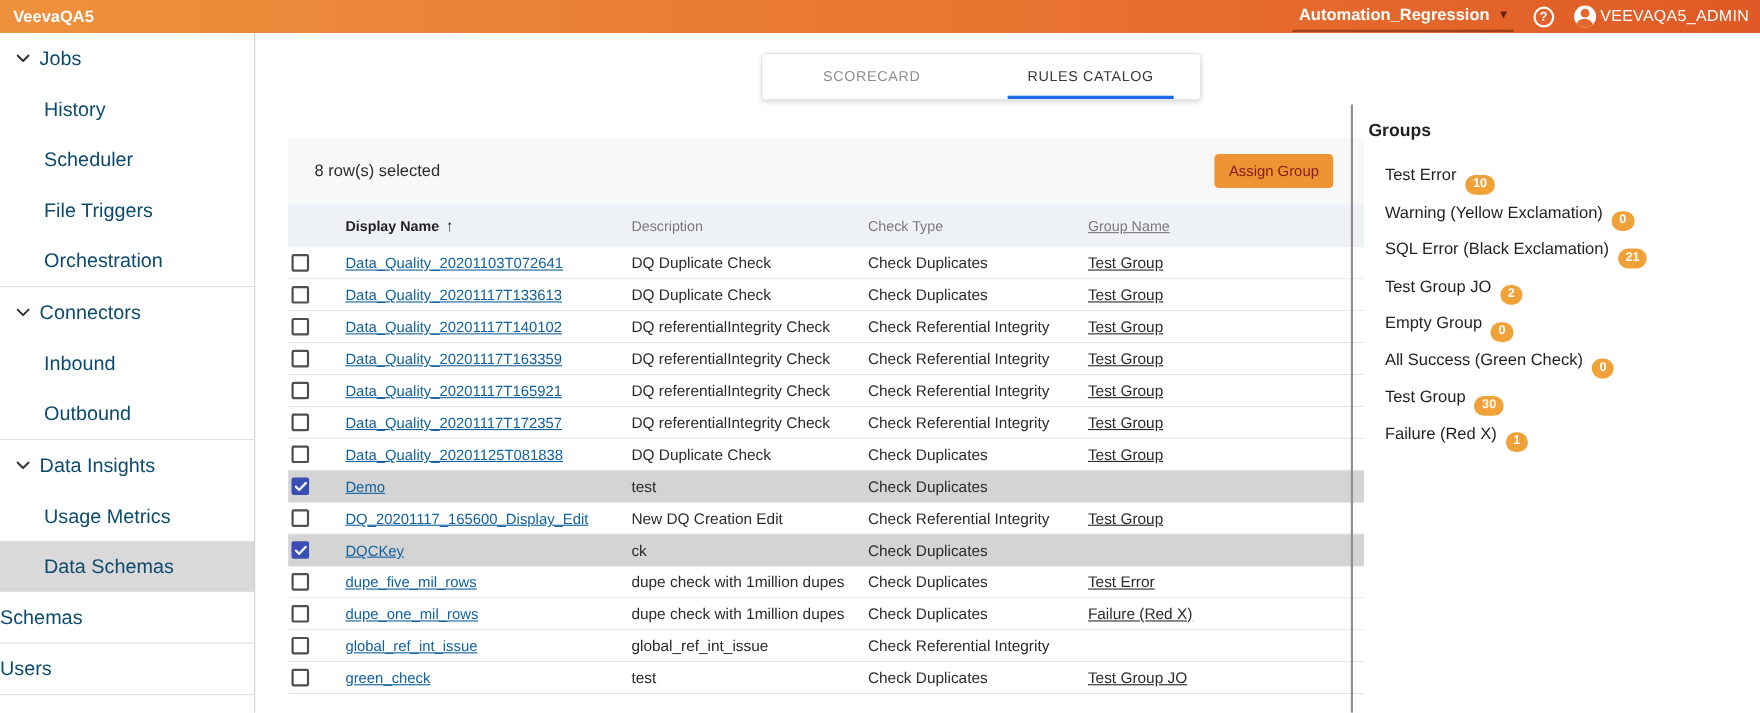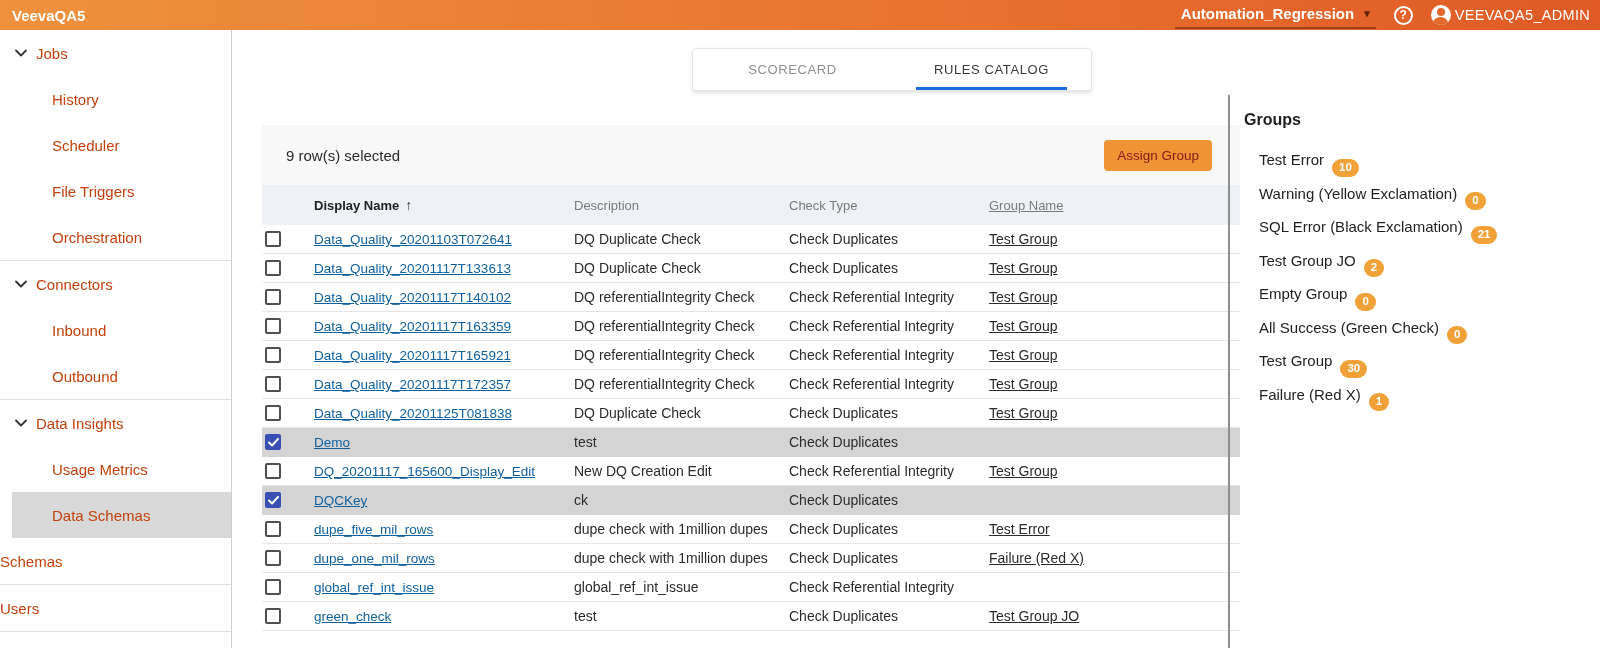--- a/index.html
+++ b/index.html
@@ -26,24 +26,24 @@
   .user-avatar::before { content:""; position:absolute; top:3px; left:6px;
     width:8px; height:8px; border-radius:50%; background:#e2682c; }
   .user-avatar::after { content:""; position:absolute; top:12px; left:2.5px;
     width:15px; height:12px; border-radius:50%; background:#e2682c; }
 
   
   .app-body { display:flex; height:618px; }
 
   
   .sidebar { width:232px; border-right:1px solid #cfcfcf; background:#fff; }
-  .side-item { height:46px; display:flex; align-items:center; font-size:15px;
-    color:#c2410c; cursor:pointer; }
+  .side-item { height:46px; display:flex; align-items:center; font-size:18px;
+    color:#0c4a6e; cursor:pointer; }
   .side-item.parent { padding-left:15px; gap:9px; }
-  .side-item.child  { padding-left:40px;margin-left:12px; }
+  .side-item.child  { padding-left:40px; }
   .side-item.root   { }
   .side-item.selected { background:#d9d9d9; }
   .side-divider { height:1px; background:#e0e0e0; }
   .chev { width:12px; height:8px; flex:0 0 auto; }
 
   
   .main { flex:1; display:flex; }
   .center-col { width:996px; flex:0 0 996px; display:flex; flex-direction:column; }
 
   
@@ -196,21 +196,21 @@
 
   </div>
             <div class="tab active">
     <span>RULES CATALOG</span>
     <span class="tab-underline"></span>
   </div>
           </div>
       </div>
 
       <div class="toolbar">
-        <span class="selection-text">9 row(s) selected</span>
+        <span class="selection-text">8 row(s) selected</span>
         <button class="assign-btn">Assign Group</button>
       </div>
 
       <div class="table">
         <div class="tr thead">
           <div class="col-check"></div>
           <div class="col-name th sorted">
             <span>Display Name</span>
             <span class="sort-arrow">↑</span>
           </div>

